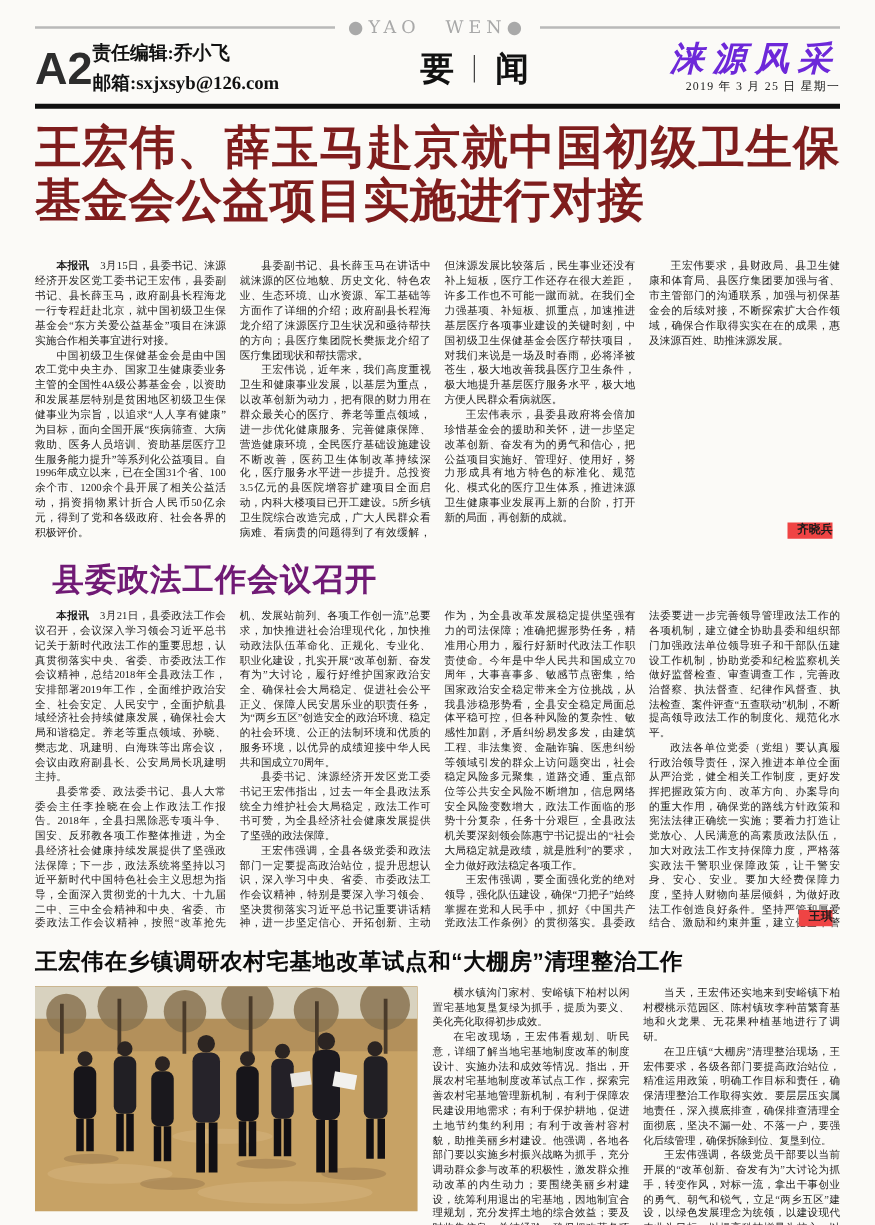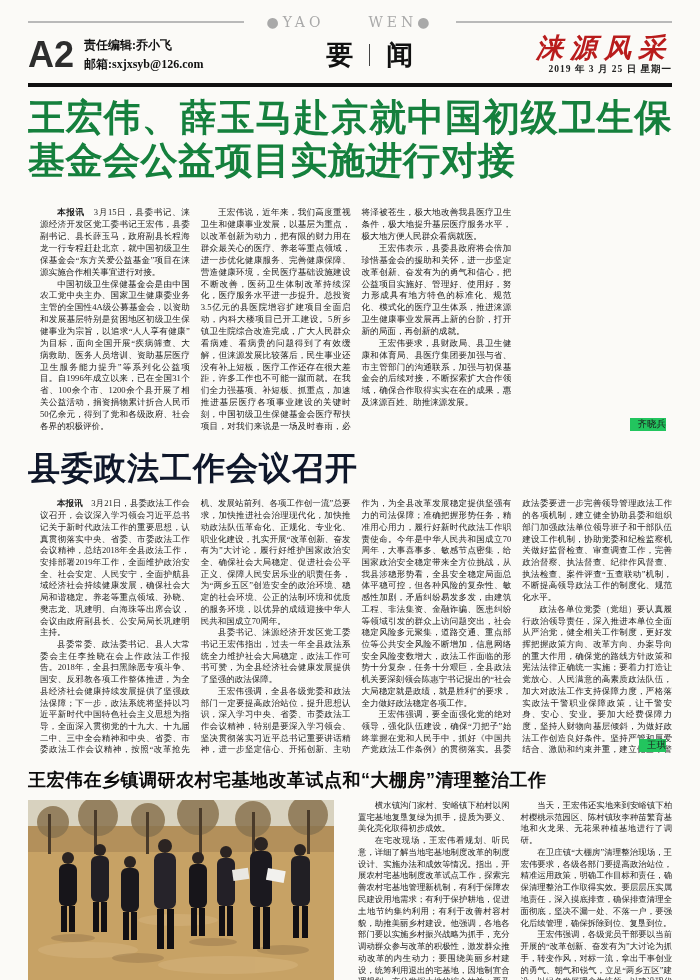--- a/index.html
+++ b/index.html
@@ -7,57 +7,57 @@
     width:700px;height:980px;overflow:hidden;
     background:#fbfaf7;color:#1c1c1c;
     font-family:"Liberation Serif","DejaVu Serif",serif;
     position:relative;
   }
   .page{padding:10px 28px 0 28px;}
 
   
   .topline{display:flex;align-items:center;margin-top:4px;}
   .topline .seg{flex:1;border-top:2px solid #b9b9b9;height:0;}
-  .pinyin{color:#a9a9a9;font-family:"DejaVu Serif",serif;font-size:14px;letter-spacing:4px;margin:0 22px;white-space:nowrap;}
+  .pinyin{color:#a9a9a9;font-family:"DejaVu Serif",serif;font-size:14px;letter-spacing:4px;margin:0 10px;white-space:nowrap;}
   .header-row{display:flex;justify-content:space-between;align-items:center;margin-top:2px;height:46px;}
-  .hdr-left{display:flex;align-items:center;gap:10px;}
+  .hdr-left{display:flex;align-items:center;}
   .page-no{font-family:"Liberation Sans","DejaVu Sans",sans-serif;font-size:36px;font-weight:800;color:#2d2d2d;line-height:1;}
-  .editor-box{font-size:12px;font-weight:bold;line-height:1.6;color:#111;}
+  .editor-box{font-size:15px;font-weight:bold;line-height:1.6;color:#111;}
   .sec-title{display:flex;align-items:center;font-family:"Liberation Sans","DejaVu Sans",sans-serif;font-size:27px;font-weight:900;color:#111;}
   .sec-title .vline{width:1px;height:22px;background:#444;margin:0 16px;}
   .hdr-right{display:flex;flex-direction:column;align-items:flex-end;}
-  .masthead{font-family:"DejaVu Serif",serif;font-style:italic;font-weight:bold;font-size:27px;letter-spacing:7px;color:#b91c1c;line-height:1.05;}
-  .date-line{font-size:9.5px;font-weight:bold;color:#222;letter-spacing:1px;margin-top:1px;}
+  .masthead{font-family:"DejaVu Serif",serif;font-style:italic;font-weight:bold;font-size:27px;letter-spacing:7px;color:#6d28d9;line-height:1.05;}
+  .date-line{font-size:9.5px;font-weight:normal;color:#222;letter-spacing:1px;margin-top:1px;}
   .black-rule{height:4px;background:#101010;margin-top:5px;}
 
   
   .headline-1{
     margin-top:9px;
     font-family:"Liberation Sans","DejaVu Sans",sans-serif;
-    font-size:37px;font-weight:900;line-height:1.17;letter-spacing:.5px;color:#15803d;
+    font-size:37px;font-weight:900;line-height:1.17;letter-spacing:.5px;color:#7f1d1d;
     text-align:justify;
   }
   .headline-2{
-    margin:12px 0 7px 0;
+    margin:12px 0 7px 14px;
     font-family:"Liberation Sans","DejaVu Sans",sans-serif;
-    font-size:32px;font-weight:900;color:#0f172a;letter-spacing:1px;
+    font-size:25px;font-weight:900;color:#701a75;letter-spacing:1px;
   }
   .headline-3{
     margin:13px 0 8px 0;
     font-family:"Liberation Sans","DejaVu Sans",sans-serif;
     font-size:18px;font-weight:900;line-height:1.25;color:#0c0c0c;letter-spacing:.5px;
   }
 
   
-  .cols{column-gap:11px;column-fill:auto;overflow:hidden;text-align:justify;position:relative;margin-left:12px;}
+  .cols{column-gap:11px;column-fill:auto;overflow:hidden;text-align:justify;position:relative;}
   .cols p{margin:0;text-indent:2em;}
   .a1{column-count:4;height:228px;font-size:8.6px;line-height:1.38;margin-top:6px;}
   .a2{column-count:4;height:258px;font-size:8.5px;line-height:1.38;}
   .lead{font-weight:bold;}
-  .byline{position:absolute;right:6px;bottom:4px;font-weight:normal;font-size:9.5px;background:#22c55e;padding-left:8px;}
+  .byline{position:absolute;right:6px;bottom:4px;font-weight:bold;font-size:9.5px;background:#ef4444;padding-left:8px;}
 
   
   .bottom{display:flex;gap:12px;margin-top:2px;}
   .bottom-left{width:306px;flex:none;}
   .photo-frame{width:306px;height:180px;overflow:hidden;background:#c7a265;}
   .photo-frame svg{display:block;}
   .bottom-right{flex:1;position:relative;}
   .a3{column-count:2;height:226px;font-size:8.4px;line-height:1.4;}
 </style>
 </head>
@@ -91,20 +91,21 @@
     </div>
   </div>
 
   <div class="black-rule"></div>
 
   <h1 class="headline-1">王宏伟、薛玉马赴京就中国初级卫生保基金会公益项目实施进行对接</h1>
 
   <div class="cols a1">
     <p><b class="lead">本报讯</b><span>　3月15日，县委书记、涞源经济开发区党工委书记王宏伟，县委副书记、县长薛玉马，政府副县长程海龙一行专程赶赴北京，就中国初级卫生保基金会“东方关爱公益基金”项目在涞源实施合作相关事宜进行对接。</span></p>
     <p>中国初级卫生保健基金会是由中国农工党中央主办、国家卫生健康委业务主管的全国性4A级公募基金会，以资助和发展基层特别是贫困地区初级卫生保健事业为宗旨，以追求“人人享有健康”为目标，面向全国开展“疾病筛查、大病救助、医务人员培训、资助基层医疗卫生服务能力提升”等系列化公益项目。自1996年成立以来，已在全国31个省、100余个市、1200余个县开展了相关公益活动，捐资捐物累计折合人民币50亿余元，得到了党和各级政府、社会各界的积极评价。</p>
+    <p>县委副书记、县长薛玉马在讲话中就涞源的区位地貌、历史文化、特色农业、生态环境、山水资源、军工基础等方面作了详细的介绍；政府副县长程海龙介绍了涞源医疗卫生状况和亟待帮扶的方向；县医疗集团院长樊振龙介绍了医疗集团现状和帮扶需求。</p>
     <p>王宏伟说，近年来，我们高度重视卫生和健康事业发展，以基层为重点，以改革创新为动力，把有限的财力用在群众最关心的医疗、养老等重点领域，进一步优化健康服务、完善健康保障、营造健康环境，全民医疗基础设施建设不断改善，医药卫生体制改革持续深化，医疗服务水平进一步提升。总投资3.5亿元的县医院增容扩建项目全面启动，内科大楼项目已开工建设。5所乡镇卫生院综合改造完成，广大人民群众看病难、看病贵的问题得到了有效缓解，但涞源发展比较落后，民生事业还没有补上短板，医疗工作还存在很大差距，许多工作也不可能一蹴而就。在我们全力强基项、补短板、抓重点，加速推进基层医疗各项事业建设的关键时刻，中国初级卫生保健基金会医疗帮扶项目，对我们来说是一场及时春雨，必将泽被苍生，极大地改善我县医疗卫生条件，极大地提升基层医疗服务水平，极大地方便人民群众看病就医。</p>
     <p>王宏伟表示，县委县政府将会倍加珍惜基金会的援助和关怀，进一步坚定改革创新、奋发有为的勇气和信心，把公益项目实施好、管理好、使用好，努力形成具有地方特色的标准化、规范化、模式化的医疗卫生体系，推进涞源卫生健康事业发展再上新的台阶，打开新的局面，再创新的成就。</p>
     <p>王宏伟要求，县财政局、县卫生健康和体育局、县医疗集团要加强与省、市主管部门的沟通联系，加强与初保基金会的后续对接，不断探索扩大合作领域，确保合作取得实实在在的成果，惠及涞源百姓、助推涞源发展。</p>
 
     <div class="byline">齐晓兵</div>
   </div>
 
   <h2 class="headline-2">县委政法工作会议召开</h2>
 
   <div class="cols a2">

